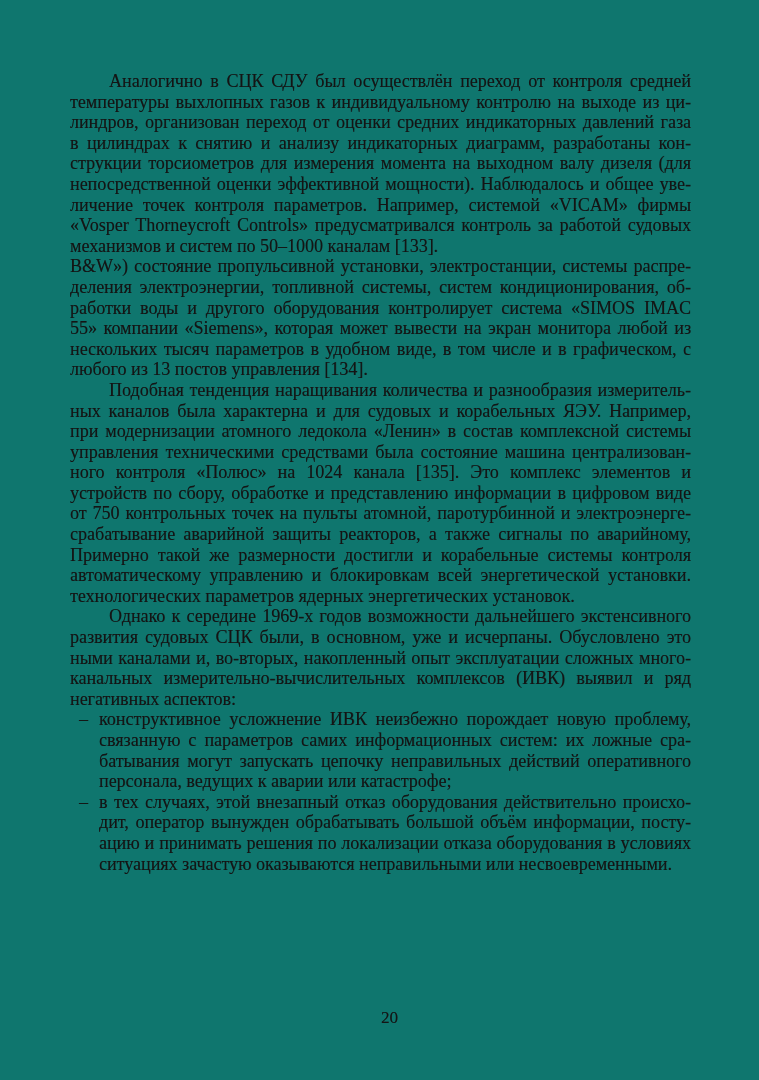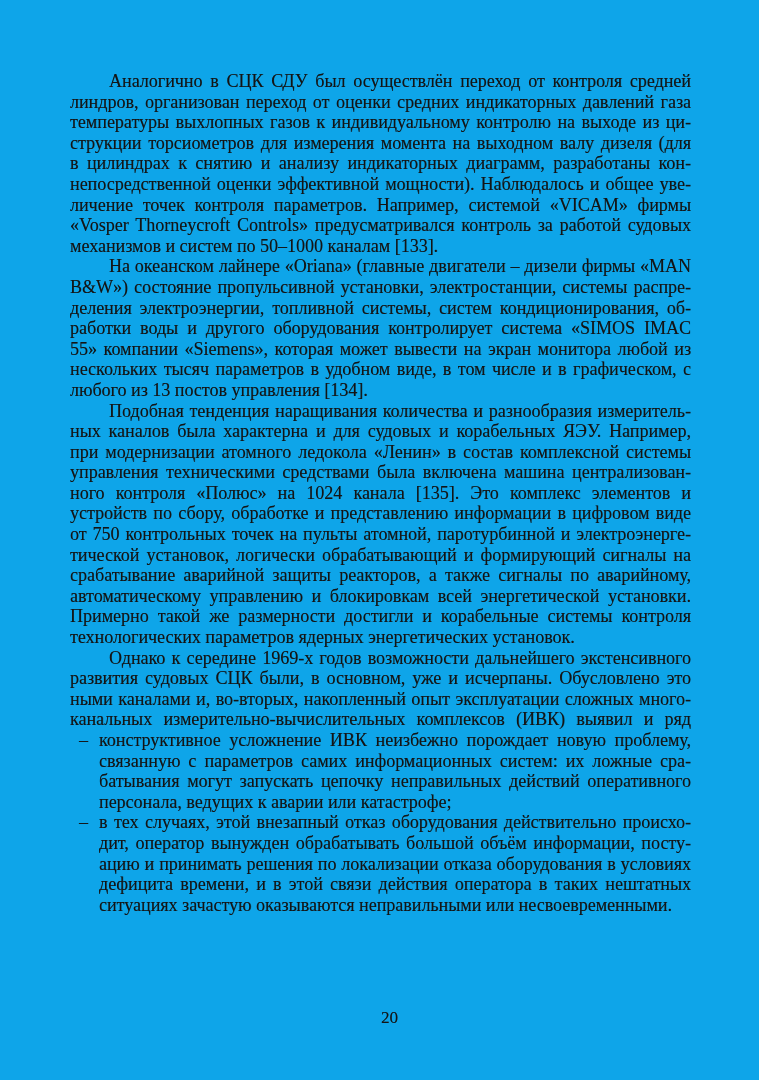--- a/index.html
+++ b/index.html
@@ -7,21 +7,21 @@
     padding: 0;
     width: 759px;
     height: 1080px;
     background: #fefefe;
     overflow: hidden;
   }
   .page {
     position: relative;
     width: 759px;
     height: 1080px;
-    background: #0ea5e9;
+    background: #0f766e;
     font-family: "Liberation Serif", "DejaVu Serif", serif;
     color: #141414;
   }
   .text-block {
     position: absolute;
     left: 70px;
     top: 71px;
     width: 621px;
     font-size: 18px;
     line-height: 20.6px;
@@ -59,68 +59,66 @@
     padding-left: 10px;
   }
 </style>
 </head>
 <body>
 
 <div class="page">
   <div class="text-block">
       <div class="block paragraph">
         <div class="line first">Аналогично в СЦК СДУ был осуществлён переход от контроля средней</div>
+        <div class="line">температуры выхлопных газов к индивидуальному контролю на выходе из ци-</div>
         <div class="line">линдров, организован переход от оценки средних индикаторных давлений газа</div>
-        <div class="line">температуры выхлопных газов к индивидуальному контролю на выходе из ци-</div>
+        <div class="line">в цилиндрах к снятию и анализу индикаторных диаграмм, разработаны кон-</div>
         <div class="line">струкции торсиометров для измерения момента на выходном валу дизеля (для</div>
-        <div class="line">в цилиндрах к снятию и анализу индикаторных диаграмм, разработаны кон-</div>
         <div class="line">непосредственной оценки эффективной мощности). Наблюдалось и общее уве-</div>
         <div class="line">личение точек контроля параметров. Например, системой «VICAM» фирмы</div>
         <div class="line">«Vosper Thorneycroft Controls» предусматривался контроль за работой судовых</div>
         <div class="line last">механизмов и систем по 50–1000 каналам [133].</div>
       </div>
       <div class="block paragraph">
-        <div class="line first">На океанском лайнере «Oriana» (главные двигатели – дизели фирмы «MAN</div>
         <div class="line">B&amp;W») состояние пропульсивной установки, электростанции, системы распре-</div>
         <div class="line">деления электроэнергии, топливной системы, систем кондиционирования, об-</div>
         <div class="line">работки воды и другого оборудования контролирует система «SIMOS IMAC</div>
         <div class="line">55» компании «Siemens», которая может вывести на экран монитора любой из</div>
         <div class="line">нескольких тысяч параметров в удобном виде, в том числе и в графическом, с</div>
         <div class="line last">любого из 13 постов управления [134].</div>
       </div>
       <div class="block paragraph">
         <div class="line first">Подобная тенденция наращивания количества и разнообразия измеритель-</div>
         <div class="line">ных каналов была характерна и для судовых и корабельных ЯЭУ. Например,</div>
         <div class="line">при модернизации атомного ледокола «Ленин» в состав комплексной системы</div>
-        <div class="line">управления техническими средствами была включена машина централизован-</div>
+        <div class="line">управления техническими средствами была состояние машина централизован-</div>
         <div class="line">ного контроля «Полюс» на 1024 канала [135]. Это комплекс элементов и</div>
         <div class="line">устройств по сбору, обработке и представлению информации в цифровом виде</div>
         <div class="line">от 750 контрольных точек на пульты атомной, паротурбинной и электроэнерге-</div>
-        <div class="line">тической установок, логически обрабатывающий и формирующий сигналы на</div>
         <div class="line">срабатывание аварийной защиты реакторов, а также сигналы по аварийному,</div>
+        <div class="line">Примерно такой же размерности достигли и корабельные системы контроля</div>
         <div class="line">автоматическому управлению и блокировкам всей энергетической установки.</div>
-        <div class="line">Примерно такой же размерности достигли и корабельные системы контроля</div>
         <div class="line last">технологических параметров ядерных энергетических установок.</div>
       </div>
       <div class="block paragraph">
         <div class="line first">Однако к середине 1969-х годов возможности дальнейшего экстенсивного</div>
         <div class="line">развития судовых СЦК были, в основном, уже и исчерпаны. Обусловлено это</div>
         <div class="line">ными каналами и, во-вторых, накопленный опыт эксплуатации сложных много-</div>
         <div class="line">канальных измерительно-вычислительных комплексов (ИВК) выявил и ряд</div>
+        <div class="line last">негативных аспектов:</div>
       </div>
       <div class="block bullet">
         <span class="marker">–</span>
         <div class="line">конструктивное усложнение ИВК неизбежно порождает новую проблему,</div>
         <div class="line">связанную с параметров самих информационных систем: их ложные сра-</div>
         <div class="line">батывания могут запускать цепочку неправильных действий оперативного</div>
         <div class="line last">персонала, ведущих к аварии или катастрофе;</div>
       </div>
       <div class="block bullet">
         <span class="marker">–</span>
         <div class="line">в тех случаях, этой внезапный отказ оборудования действительно происхо-</div>
         <div class="line">дит, оператор вынужден обрабатывать большой объём информации, посту-</div>
         <div class="line">ацию и принимать решения по локализации отказа оборудования в условиях</div>
-        <div class="line">дефицита времени, и в этой связи действия оператора в таких нештатных</div>
         <div class="line last">ситуациях зачастую оказываются неправильными или несвоевременными.</div>
       </div>
     </div>
   <div class="page-number">20</div>
 </div>
 
 </body></html>

